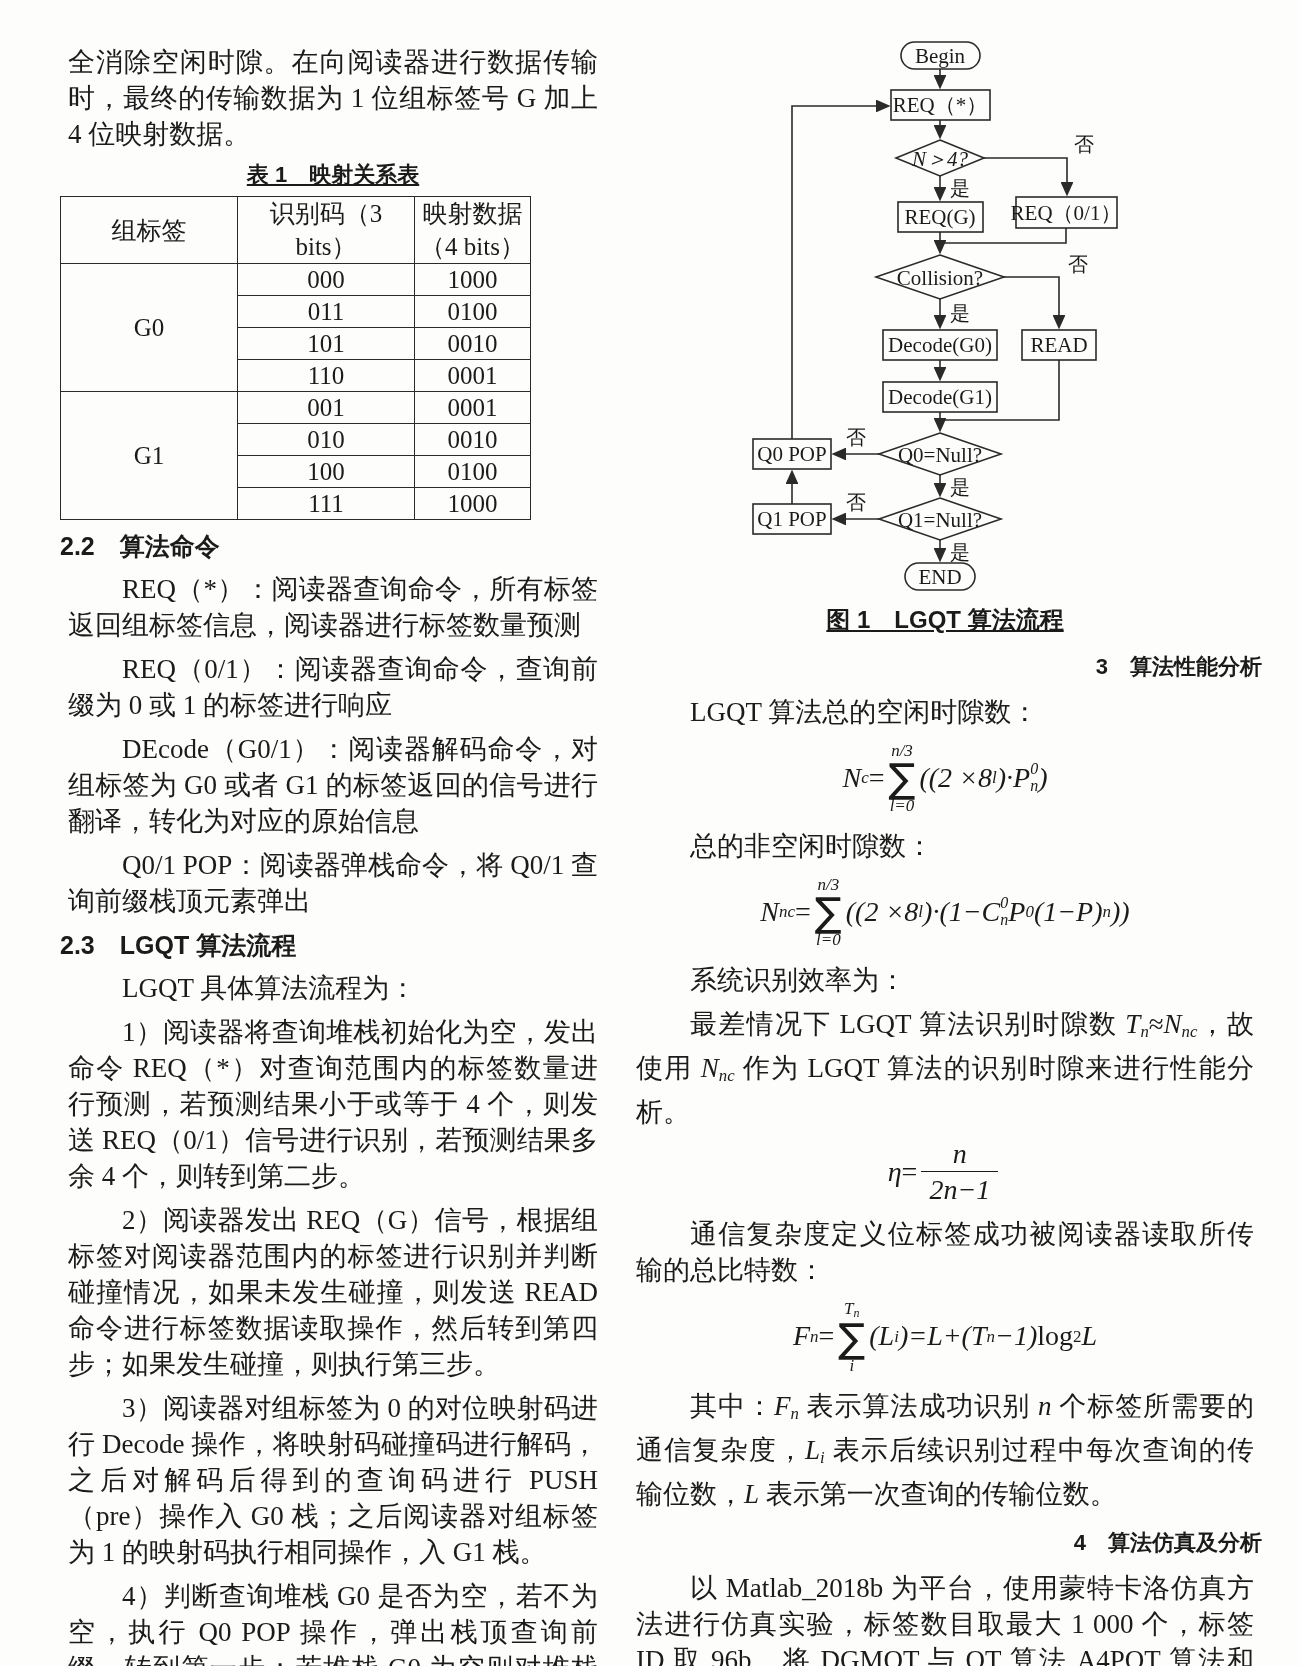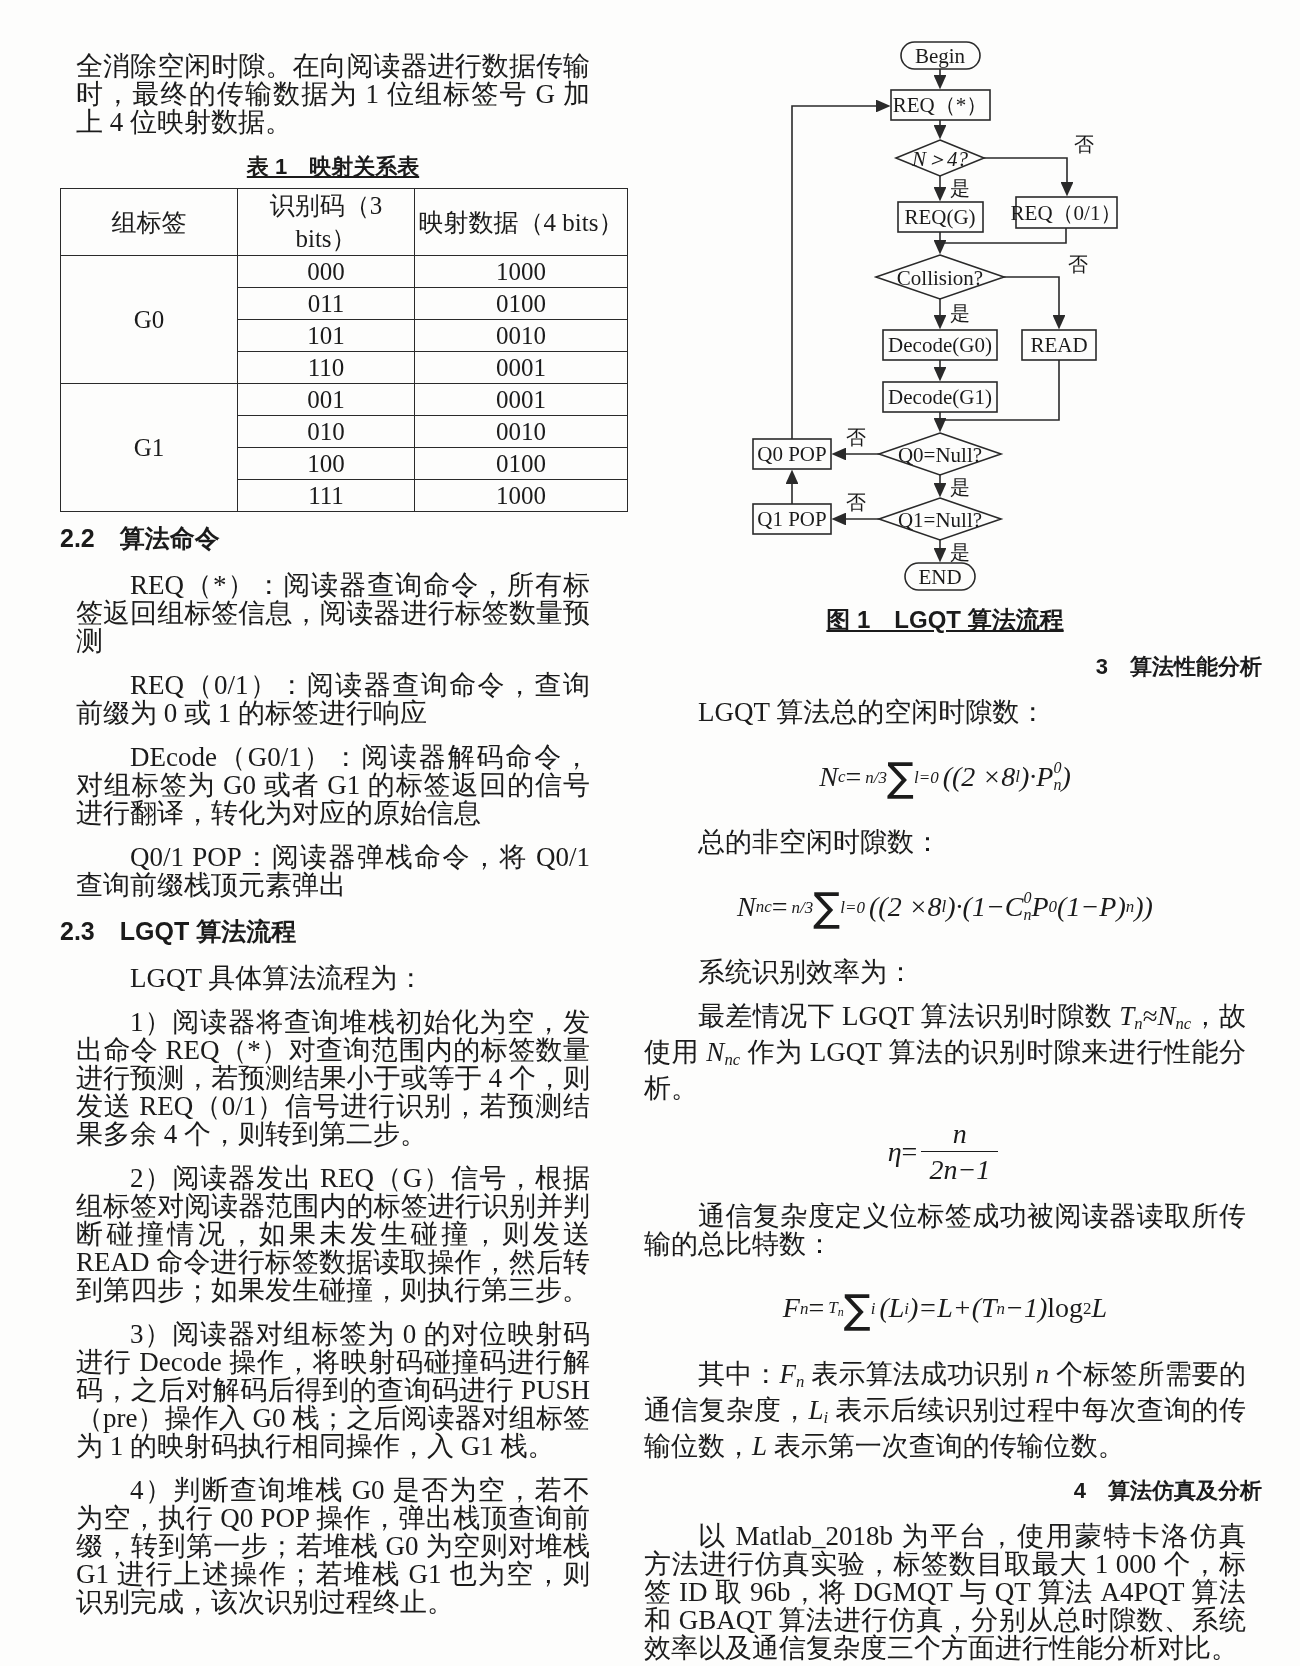--- a/index.html
+++ b/index.html
@@ -5,28 +5,28 @@
   html,body{margin:0;padding:0;background:#e8e8e8;}
   .page{
     position:relative;width:1300px;height:1666px;margin:0 auto;
     background:#fdfdfc;color:#1b1b1b;overflow:hidden;
     font-family:"Liberation Serif","DejaVu Serif",serif;
   }
   .col{position:absolute;top:36px;}
   .col-left{left:60px;width:546px;}
   .col-right{left:628px;top:30px;width:634px;}
 
-  p.body{margin:16px;font-size:27px;line-height:28px;text-align:justify;}
+  p.body{margin:8px;font-size:27px;line-height:36px;text-align:justify;}
   p.ind{text-indent:2em;}
 
   .tbl-caption{
     text-align:center;font-family:"Liberation Sans","DejaVu Sans",sans-serif;
     font-weight:700;font-size:22px;margin:8px 0 6px;text-decoration:underline;
   }
-  table.map{border-collapse:collapse;width:568px;table-layout:fixed;}
+  table.map{border-collapse:collapse;width:471px;table-layout:fixed;}
   table.map th,table.map td{
     border:1.6px solid #2a2a2a;text-align:center;vertical-align:middle;
     height:31px;font-size:25px;font-weight:400;padding:0;
   }
   .subhead{
     font-family:"Liberation Sans","DejaVu Sans",sans-serif;font-weight:700;
     font-size:25px;margin:10px 0 6px;
   }
   .sechead{
     font-family:Liberation Sans, sans-serif;font-weight:700;
@@ -37,21 +37,21 @@
     font-weight:700;font-size:24px;margin:4px 0 2px;text-decoration:underline;
   }
   .flow-wrap{margin-left:50px;}
 
   
   .formula{
     display:flex;justify-content:center;align-items:center;
     font-style:italic;font-size:28px;margin:6px 0 10px;line-height:1.1;
   }
   .formula .r{font-style:normal;}
-  .sum{display:inline-flex;flex-direction:row;align-items:center;margin:16px 4px;line-height:1;}
+  .sum{display:inline-flex;flex-direction:column;align-items:center;margin:4px 4px;line-height:1;}
   .sum .lim{font-size:17px;}
   .sum .sig{font-size:40px;font-style:normal;font-family:"DejaVu Sans",sans-serif;line-height:.95;}
   .sup{font-size:17px;vertical-align:.55em;line-height:0;}
   .sub{font-size:17px;vertical-align:-.25em;line-height:0;}
   .ss{display:inline-flex;flex-direction:column;align-items:flex-start;
       font-size:16px;line-height:1.05;vertical-align:-.45em;}
   .ss span{display:block;}
   .frac{display:inline-flex;flex-direction:column;align-items:center;margin:0 4px;line-height:1.15;}
   .frac .den{border-top:1.6px solid #1b1b1b;padding:2px 8px 0;}
   .frac .num{padding:0 8px;}

